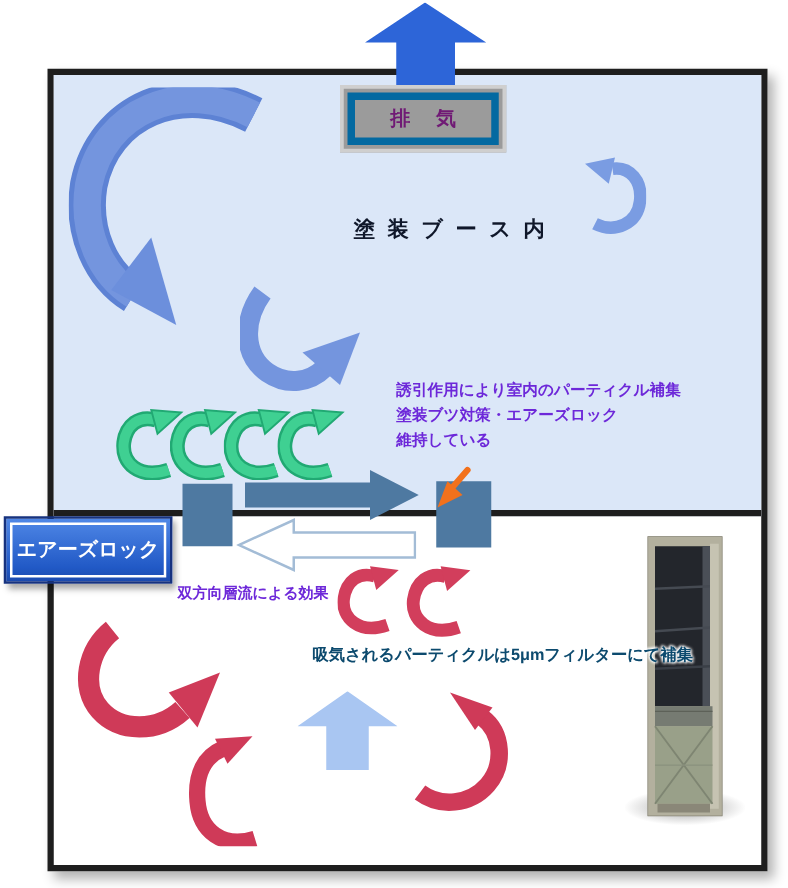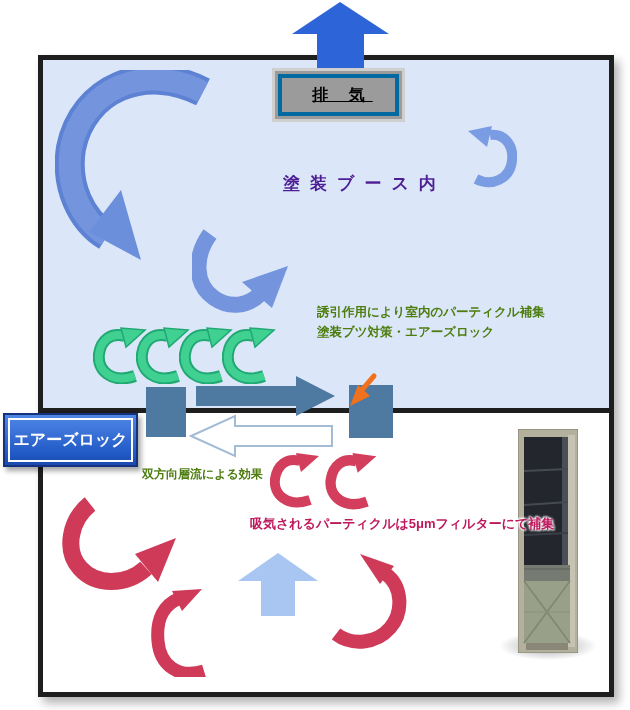--- a/index.html
+++ b/index.html
@@ -25,39 +25,38 @@
     border-bottom:5px solid #1e1e1e;
   }
 
   
   .haiki{
     left:272px;top:68px;width:133px;height:54px;
     background:#9b9b9b;border:3px solid #cfcfcf;
     box-sizing:border-box;display:flex;z-index:6;
   }
   .haiki-inner{
-    flex:1;margin:3px;border:4px solid #0369a1;
+    flex:1;margin:3px;border:6px solid #0369a1;
     display:flex;align-items:center;justify-content:center;
-    color:#000000;font-weight:bold;font-size:16px;letter-spacing:8px;
+    color:#701a75;font-weight:bold;font-size:16px;letter-spacing:8px;
     padding-left:8px; 
-    text-decoration:underline;
   }
 
   .booth-label{
-    left:283px;top:172px;color:#4c1d95;font-weight:bold;
+    left:283px;top:172px;color:#0f172a;font-weight:bold;
     font-size:17px;letter-spacing:10px;white-space:nowrap;z-index:4;
   }
 
   .note{
-    color:#4d7c0f;font-weight:bold;white-space:nowrap;z-index:5;
+    color:#6d28d9;font-weight:bold;white-space:nowrap;z-index:5;
   }
   .note-block{left:317px;top:302px;font-size:12.5px;line-height:20px;}
   .note-bidi{left:142px;top:466px;font-size:12px;}
   .note-intake{
-    left:250px;top:515px;font-size:13px;color:#be185d;
+    left:250px;top:515px;font-size:13px;color:#0c4a6e;
     text-shadow:0 0 3px #fff,0 0 3px #fff,1px 1px 2px #fff,-1px -1px 2px #fff;
   }
 
   
   .airlock{
     left:3px;top:413px;width:135px;height:54px;z-index:8;
     background:linear-gradient(#4f87e6,#2159c6 78%,#1b4aad);
     border:2px solid #16327f;box-sizing:border-box;display:flex;
     box-shadow:3px 4px 5px rgba(0,0,0,0.35);
   }
@@ -132,20 +131,21 @@
   </svg>
   <svg class="abs z5" style="left:222px;top:326px;" width="56" height="58" viewBox="0 0 56 58">
     <path d="M 42 50 C 18 58, 4 44, 6 28 C 8 14, 18 6, 32 10" fill="none" stroke="#21a973" stroke-width="12"></path>
     <path d="M 42 50 C 18 58, 4 44, 6 28 C 8 14, 18 6, 32 10" fill="none" stroke="#3fd092" stroke-width="8"></path>
     <polygon points="52,4 28,2 33,21" fill="#3fd092" stroke="#21a973" stroke-width="1.5"></polygon>
   </svg>
 
   <div class="abs note note-block">
     <div>誘引作用により室内のパーティクル補集</div>
     <div>塗装ブツ対策・エアーズロック</div>
+    <div>維持している</div>
   </div>
 
   <div class="abs port port-left"></div>
   <div class="abs port port-right"></div>
 
   <svg class="abs z7" style="left:196px;top:376px;" width="140" height="40" viewBox="0 0 140 40">
     <polygon points="0,10 100,10 100,0 139,20 100,40 100,30 0,30" fill="#4e79a1"></polygon>
   </svg>
 
   <svg class="abs z9" style="left:346px;top:372px;" width="34" height="38" viewBox="0 0 34 38">

